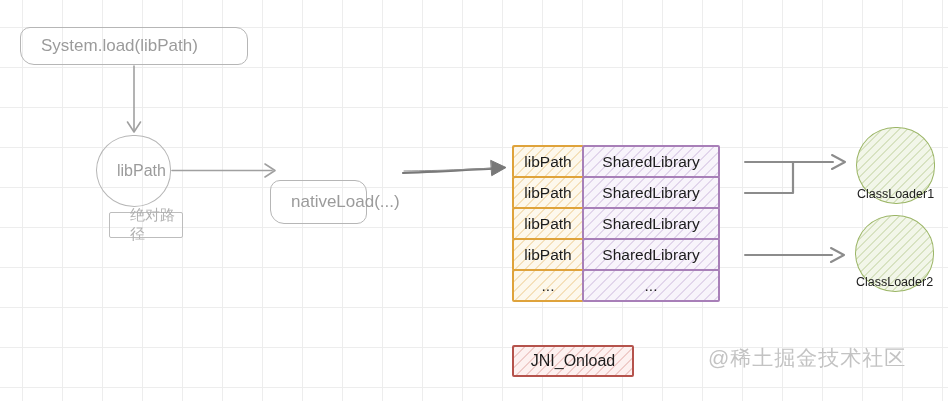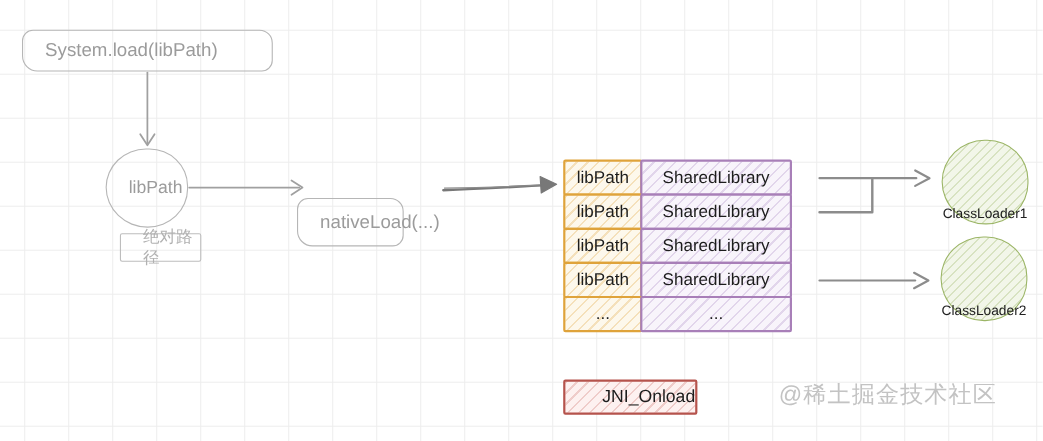--- a/index.html
+++ b/index.html
@@ -58,21 +58,21 @@
     background-color:#f2f6e9;
     background-image:repeating-linear-gradient(135deg, rgba(155,181,102,0.30) 0 1.3px, transparent 1.3px 6px);
   }
   .cl1{left:856px;top:127px;}
   .cl2{left:855px;top:215px;}
 
   
   .jni{
     position:absolute;left:512px;top:345px;width:122px;height:32px;box-sizing:border-box;
     border:2px solid var(--red-border);border-radius:2px;
-    display:flex;align-items:center;justify-content:flex-end;
+    display:flex;align-items:center;justify-content:center;
     font-size:16px;color:#1c1c1c;
     background-color:#fdf1f0;
     background-image:repeating-linear-gradient(135deg, rgba(197,95,88,0.25) 0 1.4px, transparent 1.4px 7px);
   }
 
   .watermark{
     position:absolute;left:708px;top:344px;font-size:21px;letter-spacing:1px;
     color:var(--watermark-gray);
   }
 </style>

